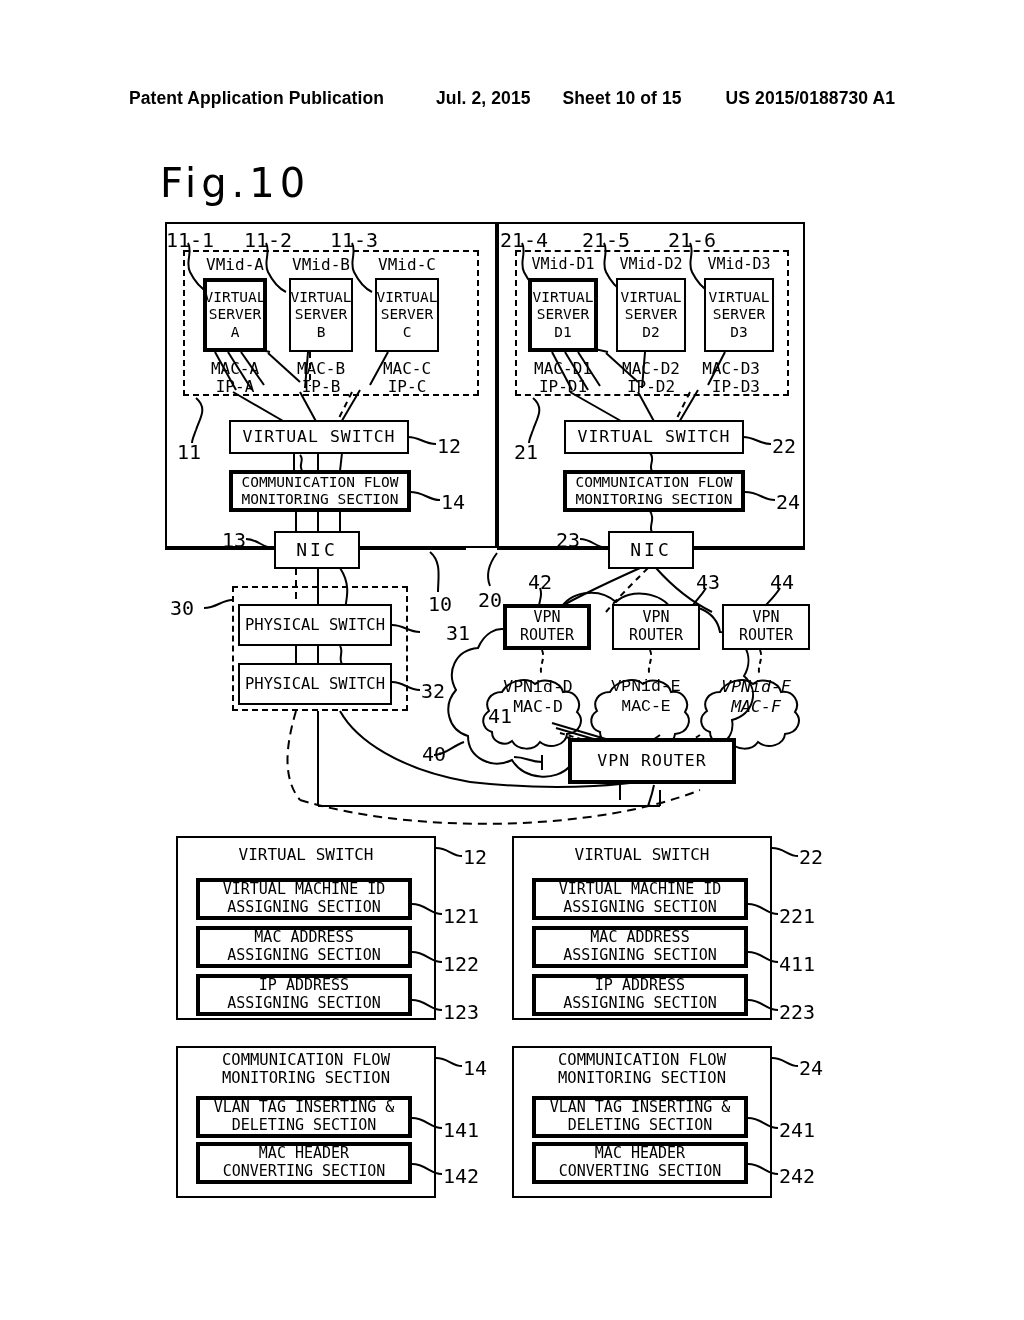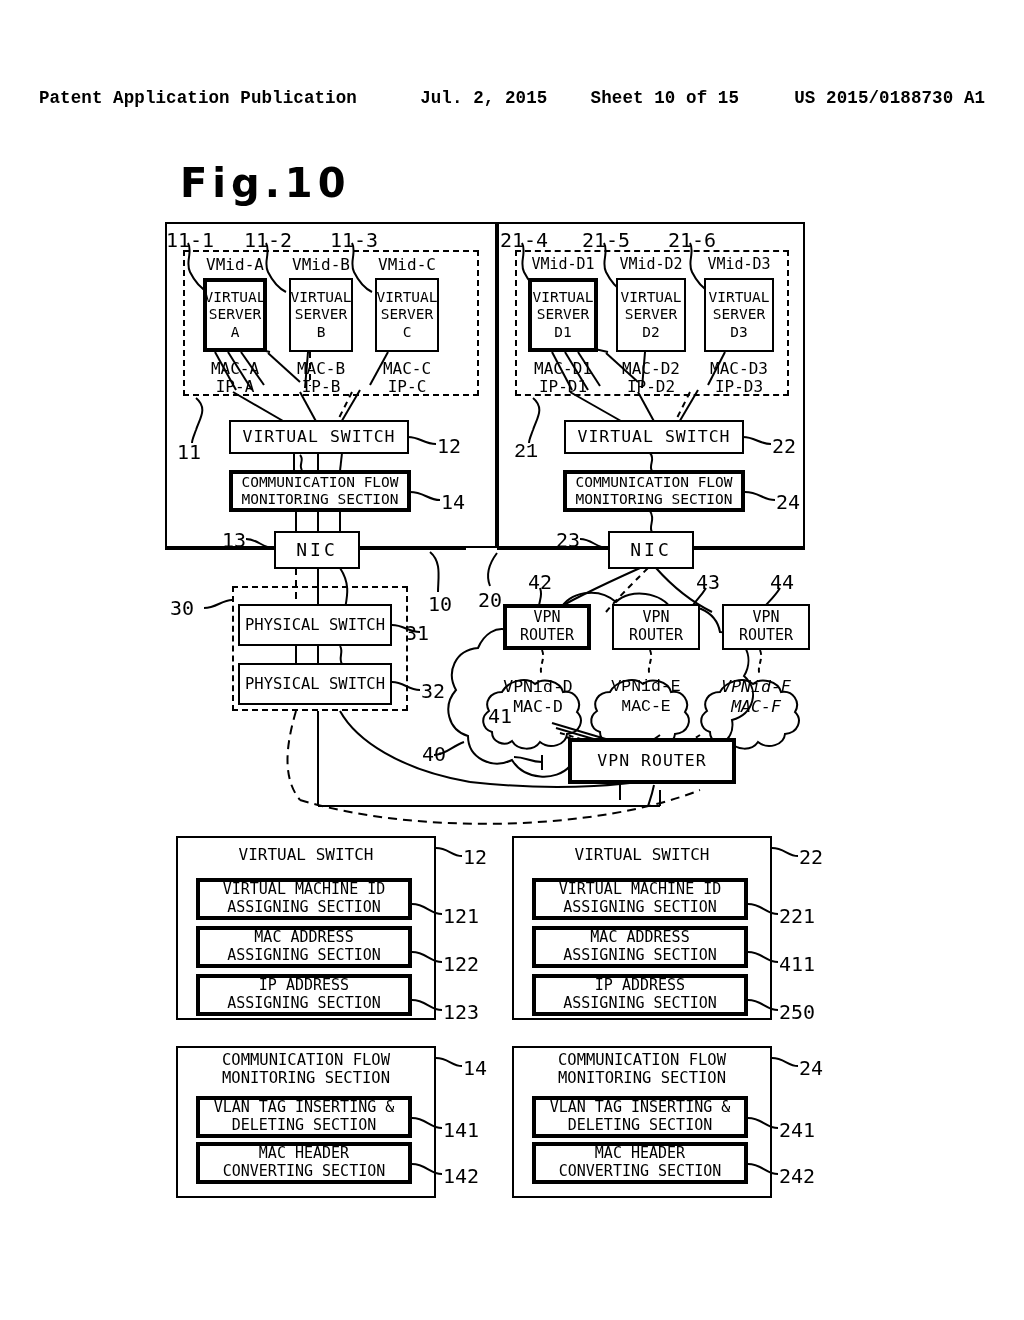--- a/index.html
+++ b/index.html
@@ -17,41 +17,40 @@
     overflow: hidden;
   }
 
   
   .page-header {
     position: absolute;
     top: 88px;
     left: 0;
     width: 1024px;
     text-align: center;
-    font-family: Liberation Mono, monospace;
+    font-family: Liberation Sans, sans-serif;
     font-weight: bold;
     font-size: 17.5px;
     letter-spacing: 0.1px;
     white-space: nowrap;
   }
   .page-header span { display: inline-block; }
   .hdr-gap1 { width: 42px; }
   .hdr-gap2 { width: 22px; }
   .hdr-gap3 { width: 34px; }
 
   
   .fig-title {
     position: absolute;
     left: 160px;
     top: 160px;
     font-family: "DejaVu Sans", sans-serif;
     font-size: 40px;
     letter-spacing: 5px;
-    font-weight: 700;
-    margin-left: 20px;
+    font-weight: 400;
   }
 
   
   .canvas {
     position: absolute;
     left: 0; top: 0;
     width: 1024px; height: 1320px;
     pointer-events: none;
   }
   .box {
@@ -358,41 +357,41 @@
 D1</div>
 <div class="box" style="left:616px; top:278px; width:70px; height:74px; font-size:14.5px;">VIRTUAL
 SERVER
 D2</div>
 <div class="box" style="left:704px; top:278px; width:70px; height:74px; font-size:14.5px;">VIRTUAL
 SERVER
 D3</div>
 
 <div class="lbl" style="left:521px; top:360px; width:84px;"><span>MAC-D1</span><br><span>IP-D1</span></div>
 <div class="lbl" style="left:609px; top:360px; width:84px;"><span>MAC-D2</span><br><span>IP-D2</span></div>
-<div class="lbl" style="left:697px; top:360px; width:84px;"><span>MAC-D3</span><br><span>IP-D3</span></div>
-
-<div class="refnum" style="left:514px; top:440px;font-family:Liberation Mono, monospace;">21</div>
+<div class="lbl" style="left:676px; top:360px; width:84px;text-align:right;"><span>MAC-D3</span><br><span>IP-D3</span></div>
+
+<div class="refnum" style="left:514px; top:440px;">21</div>
 
 <div class="box" style="left:564px; top:420px; width:180px; height:34px; font-size:16.5px; letter-spacing:1px;">VIRTUAL SWITCH</div>
 <div class="refnum" style="left:772px; top:434px;">22</div>
 
 <div class="box thick" style="left:563px; top:470px; width:182px; height:42px; font-size:14.5px;">COMMUNICATION FLOW
 MONITORING SECTION</div>
 <div class="refnum" style="left:776px; top:490px;">24</div>
 
 <div class="refnum" style="left:556px; top:528px;">23</div>
 <div class="box" style="left:608px; top:531px; width:86px; height:38px; font-size:18px; letter-spacing:3px;">NIC</div>
 
 <div class="refnum" style="left:478px; top:588px;">20</div>
 
 <div class="dashbox" style="left:232px; top:586px; width:176px; height:125px;"></div>
 <div class="refnum" style="left:170px; top:596px;">30</div>
 
 <div class="box" style="left:238px; top:604px; width:154px; height:42px; font-size:15.5px;">PHYSICAL SWITCH</div>
-<div class="refnum" style="left:405px; top:621px;">31</div>
+<div class="refnum" style="left:446px; top:621px;">31</div>
 
 <div class="box" style="left:238px; top:663px; width:154px; height:42px; font-size:15.5px;">PHYSICAL SWITCH</div>
 <div class="refnum" style="left:421px; top:679px;">32</div>
 
 <div class="refnum" style="left:528px; top:570px;">42</div>
 <div class="refnum" style="left:696px; top:570px;">43</div>
 <div class="refnum" style="left:770px; top:570px;">44</div>
 
 <div class="box thick" style="left:503px; top:604px; width:88px; height:46px; font-size:15px;">VPN
 ROUTER</div>
@@ -448,21 +447,21 @@
 <div class="lbl" style="left:512px; top:846px; width:260px; font-size:16px;">VIRTUAL SWITCH</div>
 <div class="refnum" style="left:799px; top:845px;">22</div>
 <div class="box thick" style="left:532px; top:878px; width:216px; height:42px; font-size:15px;">VIRTUAL MACHINE ID
 ASSIGNING SECTION</div>
 <div class="refnum" style="left:779px; top:904px;">221</div>
 <div class="box thick" style="left:532px; top:926px; width:216px; height:42px; font-size:15px;">MAC ADDRESS
 ASSIGNING SECTION</div>
 <div class="refnum" style="left:779px; top:952px;">411</div>
 <div class="box thick" style="left:532px; top:974px; width:216px; height:42px; font-size:15px;">IP ADDRESS
 ASSIGNING SECTION</div>
-<div class="refnum" style="left:779px; top:1000px;">250</div>
+<div class="refnum" style="left:779px; top:1000px;">223</div>
 
 <div class="outer" style="left:176px; top:1046px; width:260px; height:152px;"></div>
 <div class="lbl" style="left:176px; top:1052px; width:260px; font-size:15.5px;">COMMUNICATION FLOW
 MONITORING SECTION</div>
 <div class="refnum" style="left:463px; top:1056px;">14</div>
 <div class="box thick" style="left:196px; top:1096px; width:216px; height:42px; font-size:15px;">VLAN TAG INSERTING &amp;
 DELETING SECTION</div>
 <div class="refnum" style="left:443px; top:1118px;">141</div>
 <div class="box thick" style="left:196px; top:1142px; width:216px; height:42px; font-size:15px;">MAC HEADER
 CONVERTING SECTION</div>

